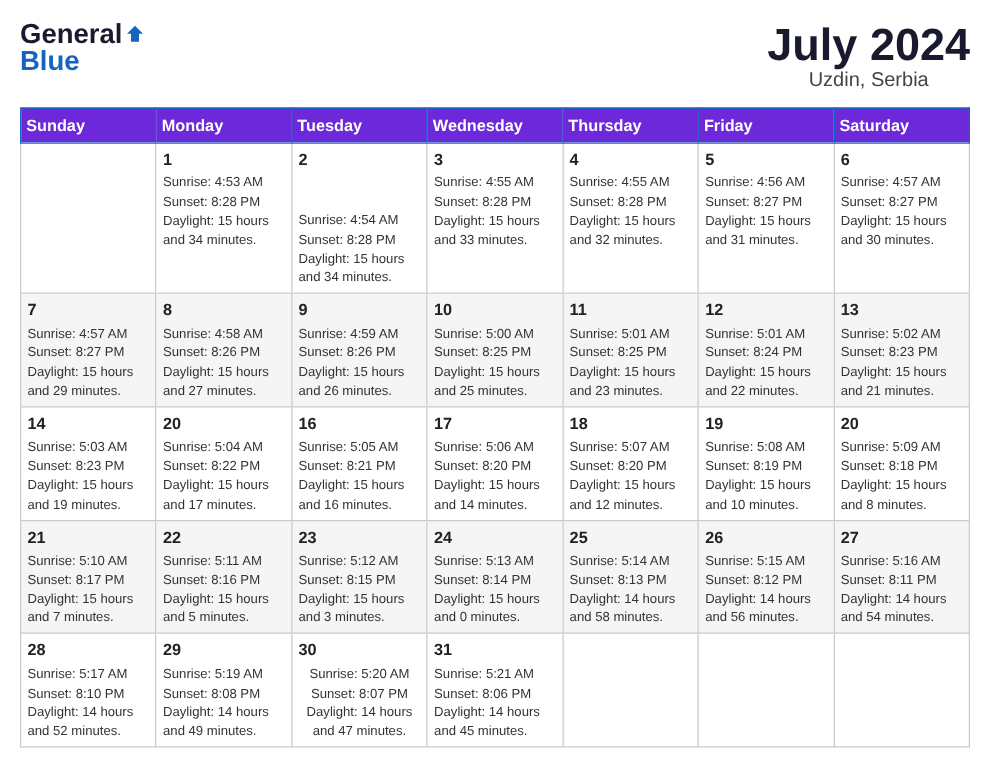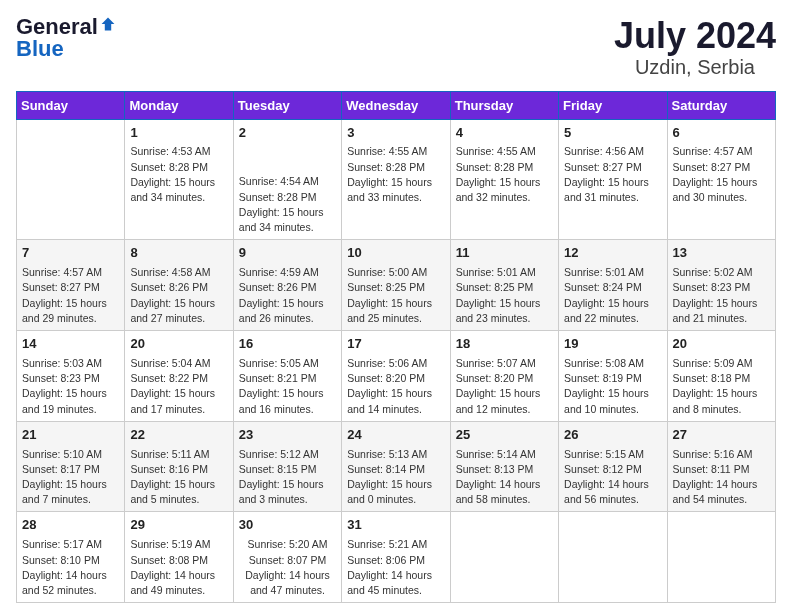--- a/index.html
+++ b/index.html
@@ -41,21 +41,21 @@
     .title-block {
       text-align: center;
     }
     .title-month {
       font-size: 36px;
       font-weight: bold;
       color: #1a1a2e;
       line-height: 1.1;
     }
     .title-location {
-      font-size: 20px;
+      font-size: 16px;
       color: #444;
     }
     .calendar {
       width: 100%;
       border-collapse: collapse;
       font-size: 11px;
     }
     .calendar thead th {
       background-color: #6d28d9;
       color: #fff;
@@ -92,21 +92,21 @@
     }
     .empty-cell {
       background-color: #fff;
     }
   </style>
 </head>
 <body>
 
 <div class="header">
   <div class="logo">
-    <div style="display:flex;align-items:flex-start;">
+    <div style="display:flex;align-items:center;">
       <span class="logo-general">General</span>
       <svg class="logo-icon" viewBox="0 0 20 20">
         <polygon points="10,2 18,10 14,10 14,18 6,18 6,10 2,10" fill="#1565c0"></polygon>
       </svg>
     </div>
     <span class="logo-blue">Blue</span>
   </div>
   <div class="title-block">
     <div class="title-month">July 2024</div>
     <div class="title-location">Uzdin, Serbia</div>

